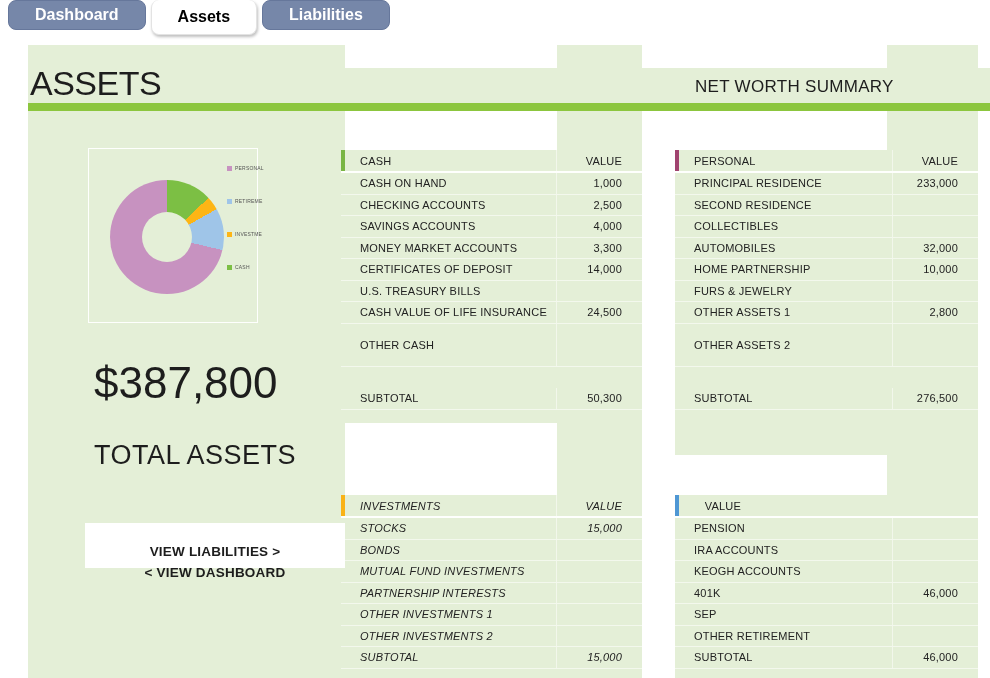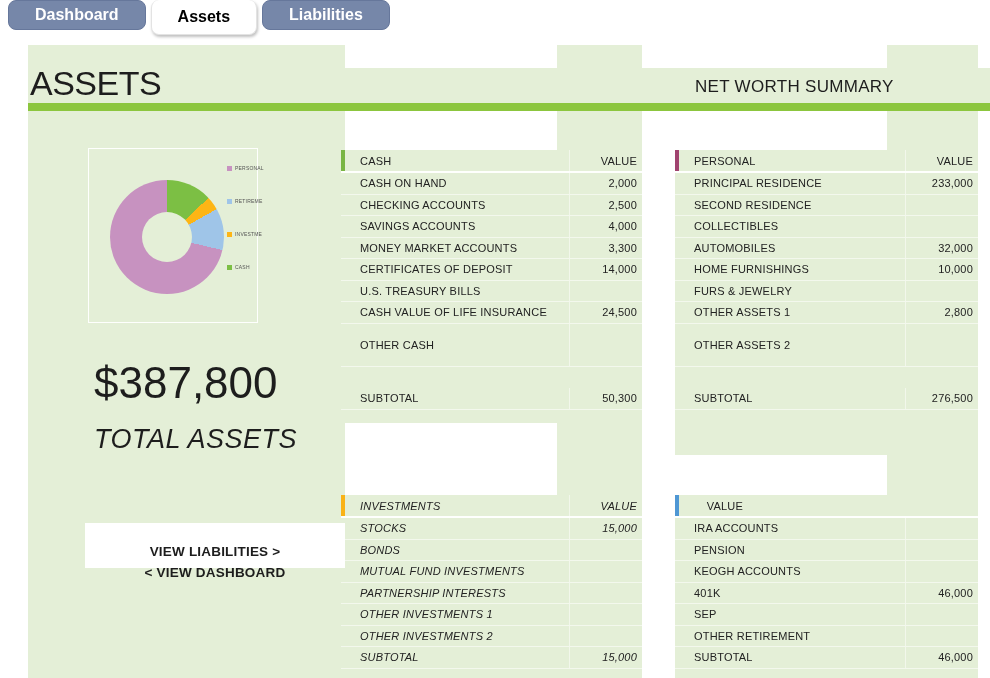--- a/index.html
+++ b/index.html
@@ -53,43 +53,43 @@
   #donut::after{
     content:'';position:absolute;left:32px;top:32px;width:50px;height:50px;
     border-radius:50%;background:#e4efd7;
   }
   #chart-legend{position:absolute;left:138px;top:16px;display:flex;flex-direction:column;gap:27px;}
   .legend-item{display:flex;align-items:center;gap:3px;}
   .legend-swatch{width:5px;height:5px;flex:0 0 auto;}
   .legend-label{font-size:5px;line-height:6px;color:#555;letter-spacing:.2px;}
   
   #total-amount{position:absolute;left:94px;top:358px;font-size:44px;letter-spacing:0;z-index:5;}
-  #total-label {position:absolute;left:94px;top:424px;font-size:27px;letter-spacing:.5px;z-index:5;font-style:italic;}
+  #total-label {position:absolute;left:94px;top:440px;font-size:27px;letter-spacing:.5px;z-index:5;}
   #links-strip .nav-link{
     display:block;text-align:center;font-size:13.5px;font-weight:bold;line-height:21px;
     cursor:pointer;letter-spacing:.2px;
   }
   #links-strip{padding-top:18px;box-sizing:border-box;z-index:6;}
   
   .fin-table{position:absolute;font-size:11px;color:#222;z-index:5;letter-spacing:.2px;}
   #table-cash    {left:341px;top:150px;width:301px;}
   #table-personal{left:675px;top:150px;width:303px;}
   #table-inv     {left:341px;top:495px;width:301px;font-style:italic;}
   #table-ret     {left:675px;top:495px;width:303px;}
   .trow{display:flex;align-items:stretch;height:21.5px;border-bottom:1px solid rgba(255,255,255,.55);position:relative;box-sizing:border-box;}
   .trow.header{height:23px;border-bottom:2px solid rgba(255,255,255,.95);}
   .trow.header::before{
     content:'';position:absolute;left:0;top:0;bottom:0;width:4px;background:var(--accent,#8cc63e);
   }
   .trow.tall{height:43px;}
   .trow.gap-before{margin-top:21.5px;}
   .tlabel{flex:1;display:flex;align-items:center;padding-left:19px;}
   .tvalue{
-    width:73px;box-sizing:border-box;display:flex;align-items:center;justify-content:flex-end;
-    padding-right:5px;border-left:1px solid rgba(255,255,255,.5);
+    width:86px;box-sizing:border-box;display:flex;align-items:center;justify-content:flex-end;
+    padding-right:20px;border-left:1px solid rgba(255,255,255,.5);
   }
 </style>
 </head>
 <body>
 
 <div class="gblock" id="panel-left"></div>
 <div class="gblock" id="strip-mid"></div>
 <div class="gblock" id="strip-right"></div>
 <div class="gblock" id="band-heading"></div>
 <div id="bar-green"></div>
@@ -137,21 +137,21 @@
   <span class="nav-link">&lt; VIEW DASHBOARD</span>
 </div>
 
 <div class="fin-table" id="table-cash" style="--accent: #79b544;">
     <div class="trow header">
       <div class="tlabel">CASH</div>
       <div class="tvalue">VALUE</div>
     </div>
     <div class="trow">
       <div class="tlabel">CASH ON HAND</div>
-      <div class="tvalue">2,000</div>
+      <div class="tvalue">1,000</div>
     </div>
     <div class="trow">
       <div class="tlabel">CHECKING ACCOUNTS</div>
       <div class="tvalue">2,500</div>
     </div>
     <div class="trow">
       <div class="tlabel">SAVINGS ACCOUNTS</div>
       <div class="tvalue">4,000</div>
     </div>
     <div class="trow">
@@ -194,21 +194,21 @@
     </div>
     <div class="trow">
       <div class="tlabel">COLLECTIBLES</div>
       <div class="tvalue"></div>
     </div>
     <div class="trow">
       <div class="tlabel">AUTOMOBILES</div>
       <div class="tvalue">32,000</div>
     </div>
     <div class="trow">
-      <div class="tlabel">HOME FURNISHINGS</div>
+      <div class="tlabel">HOME PARTNERSHIP</div>
       <div class="tvalue">10,000</div>
     </div>
     <div class="trow">
       <div class="tlabel">FURS &amp; JEWELRY</div>
       <div class="tvalue"></div>
     </div>
     <div class="trow">
       <div class="tlabel">OTHER ASSETS 1</div>
       <div class="tvalue">2,800</div>
     </div>
@@ -253,25 +253,25 @@
     <div class="trow subtotal">
       <div class="tlabel">SUBTOTAL</div>
       <div class="tvalue">15,000</div>
     </div>
   </div>
 <div class="fin-table" id="table-ret" style="--accent: #4f97d4;">
     <div class="trow header">
       <div class="tvalue">VALUE</div>
     </div>
     <div class="trow">
+      <div class="tlabel">PENSION</div>
+      <div class="tvalue"></div>
+    </div>
+    <div class="trow">
       <div class="tlabel">IRA ACCOUNTS</div>
-      <div class="tvalue"></div>
-    </div>
-    <div class="trow">
-      <div class="tlabel">PENSION</div>
       <div class="tvalue"></div>
     </div>
     <div class="trow">
       <div class="tlabel">KEOGH ACCOUNTS</div>
       <div class="tvalue"></div>
     </div>
     <div class="trow">
       <div class="tlabel">401K</div>
       <div class="tvalue">46,000</div>
     </div>

